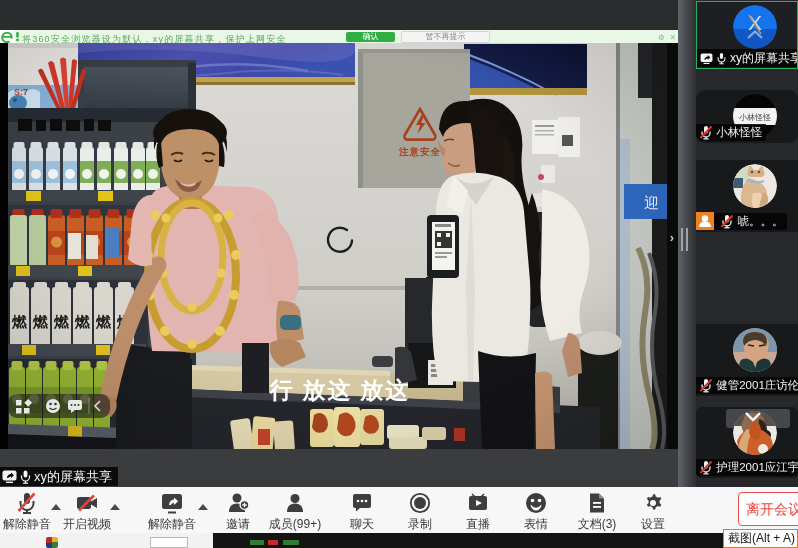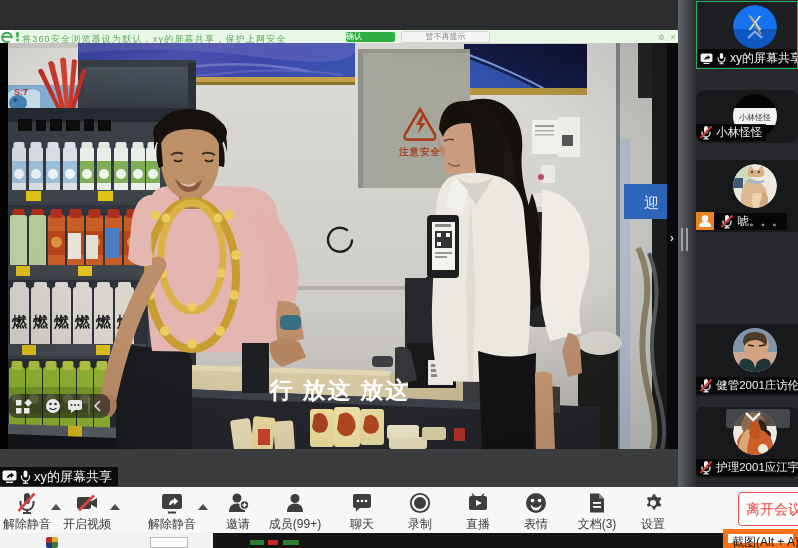--- a/index.html
+++ b/index.html
@@ -3,21 +3,21 @@
 <meta charset="utf-8">
 <style>
   * { margin:0; padding:0; box-sizing:border-box; }
   html,body { width:798px; height:548px; overflow:hidden; background:#232529; }
   #app { position:relative; width:798px; height:548px; font-family:"Liberation Sans", sans-serif; overflow:hidden; }
   .abs { position:absolute; }
   #topbar { left:0; top:0; width:678px; height:30px; background:#2b2c2e; }
   #notif { left:8px; top:30px; width:670px; height:13.5px; background:#e9f7e7; }
   #notif .logo { position:absolute; left:-8px; top:0px; width:14px; height:13.5px; background:#fff; }
   #notif .txt { position:absolute; left:14px; top:2.5px; font-size:9px; color:#5fa662; white-space:nowrap; letter-spacing:1.2px; }
-  #btn-ok { position:absolute; left:338px; top:1.5px; width:49px; height:10.5px; background:#2fae43; color:#fff; font-size:8px; line-height:10.5px; border-radius:2px;}
+  #btn-ok { position:absolute; left:338px; top:1.5px; width:49px; height:10.5px; background:#2fae43; color:#fff; font-size:8px; text-align:center; line-height:10.5px; border-radius:2px;}
   #btn-no { position:absolute; left:393px; top:1px; width:89px; height:11.5px; background:#f4f4f4; border:1px solid #d5d5d5; color:#8a8a8a; font-size:8px; text-align:center; line-height:10px; border-radius:2px;}
   #notif .ric { position:absolute; left:650px; top:2.5px; font-size:7.5px; color:#7fbf86; letter-spacing:5px; }
   #leftblack { left:0; top:43px; width:8px; height:406px; background:#030303; }
   #rightblack { left:667px; top:43px; width:11px; height:406px; background:#0a0a0a; }
   #belowvideo { left:0; top:449px; width:678px; height:38px; background:#3a3c3e; }
   #sharelabel { left:0; top:467px; height:19px; background:#0c0c0c; color:#f5f5f5; font-size:13px; line-height:19px; padding:0 6px 0 2px; display:flex; align-items:center; gap:2px;}
   #splitter { left:678px; top:0; width:18px; height:487px; background:linear-gradient(90deg,#606368 0,#53565b 4px,#3c3e42 12px,#2b2d30 19px); }
   #splitter .bars { position:absolute; left:2.5px; top:228px; width:7px; height:23px;
      border-left:2px solid #9fa2a6; border-right:2px solid #9fa2a6; }
   #chevron { left:666px; top:230px; width:12px; height:16px; color:#c7c9cb; font-size:13px; line-height:16px; text-align:center; font-weight:bold;}
@@ -27,21 +27,21 @@
      color:#f2f2f2; font-size:11.5px; display:flex; align-items:center; padding:0 4px 0 3px; white-space:nowrap; }
   .av { position:absolute; left:37px; top:4px; width:44px; height:44px; border-radius:50%; overflow:hidden; }
   #toolbar { left:0; top:487px; width:798px; height:46px; background:#f7f7f8; }
   .tbtn { position:absolute; top:487px; width:0; height:46px; }
   .tbtn .ic { position:absolute; top:5px; left:-11px; width:22px; height:22px; }
   .tbtn .lb { position:absolute; top:29px; left:-60px; width:120px; text-align:center; font-size:12px; color:#3a3a3d; }
   .arrow { position:absolute; width:0; height:0; border-left:5px solid transparent; border-right:5px solid transparent; border-bottom:6px solid #4a4a4d; }
   #leave { left:738px; top:492px; width:70px; height:34px; background:#fdfdfd; border:1px solid #e85050; border-radius:4px; color:#e8463c; font-size:14px; line-height:32px; padding-left:7px; }
   #bstrip-l { left:0; top:533px; width:213px; height:15px; background:#f2f2f2; }
   #bstrip-r { left:213px; top:533px; width:585px; height:15px; background:#141414; }
-  #tooltip { left:723px; top:529px; width:75px; height:19px; background:#fcfcfc; border:5px solid #f97316; font-size:12px; color:#1a1a1a; line-height:17px; padding-left:4px; white-space:nowrap;}
+  #tooltip { left:723px; top:529px; width:75px; height:19px; background:#fcfcfc; border:1px solid #f97316; font-size:12px; color:#1a1a1a; line-height:17px; padding-left:4px; white-space:nowrap;}
 </style>
 </head>
 <body>
 <div id="app">
   <div id="topbar" class="abs"></div>
   <div id="notif" class="abs">
     <div class="logo"><svg width="14" height="13" viewBox="0 0 14 13" style="margin:1px 0 0 1px;">
           <circle cx="6" cy="6.5" r="4.8" fill="none" stroke="#2fae43" stroke-width="2"></circle>
           <path d="M1.5 5.8 h8.5" stroke="#2fae43" stroke-width="1.8"></path>
           <rect x="8.5" y="7.5" width="5" height="4" fill="#fff"></rect>

